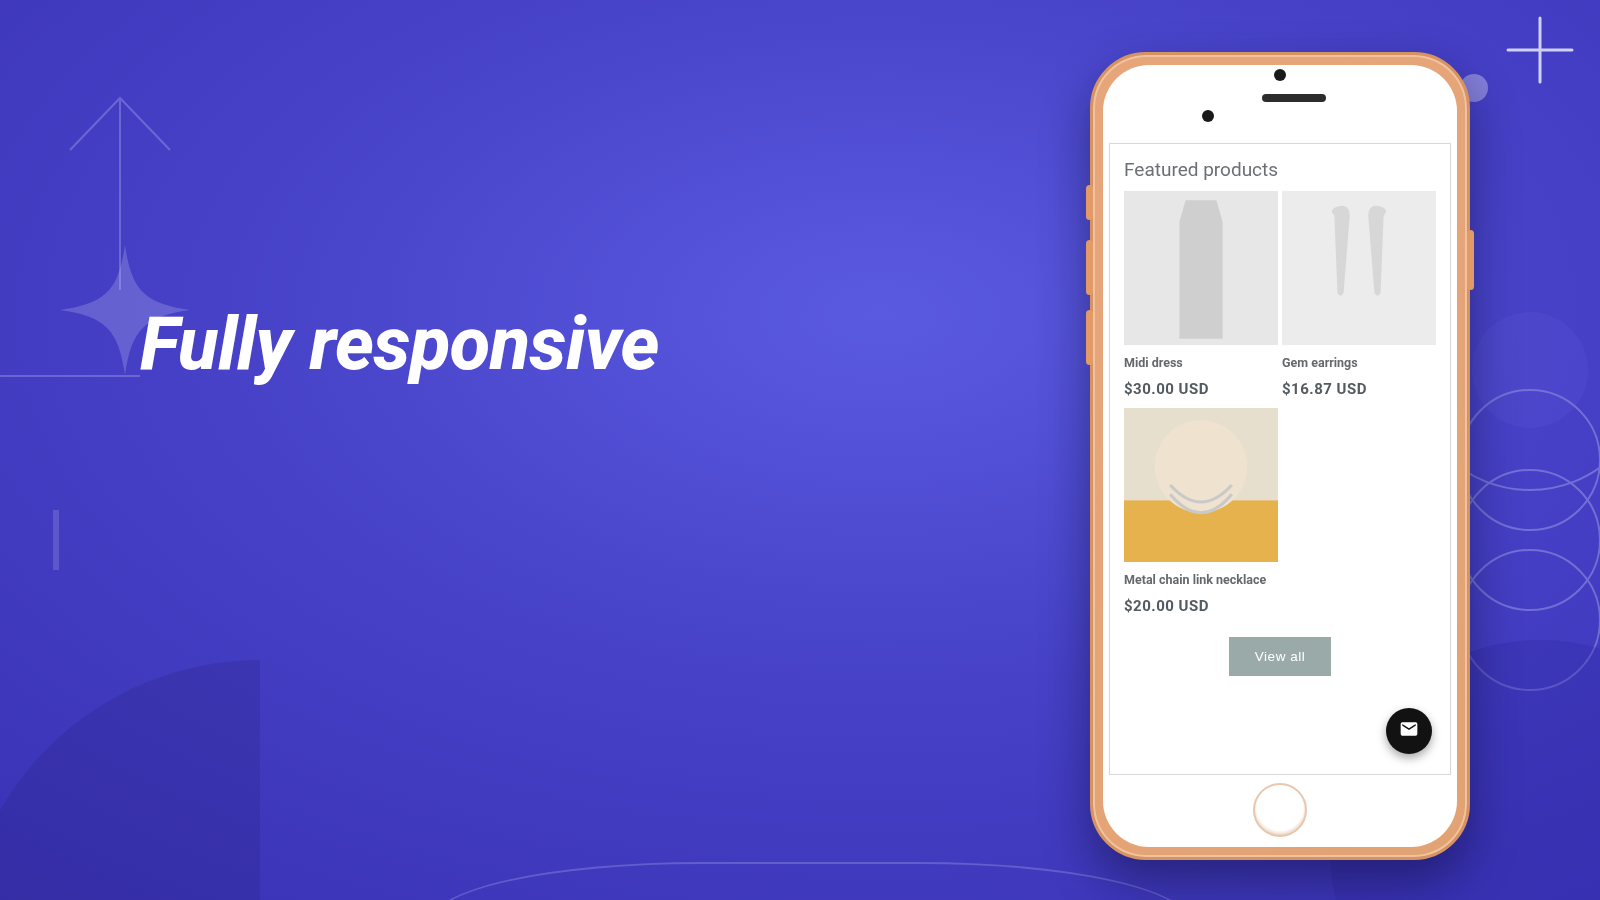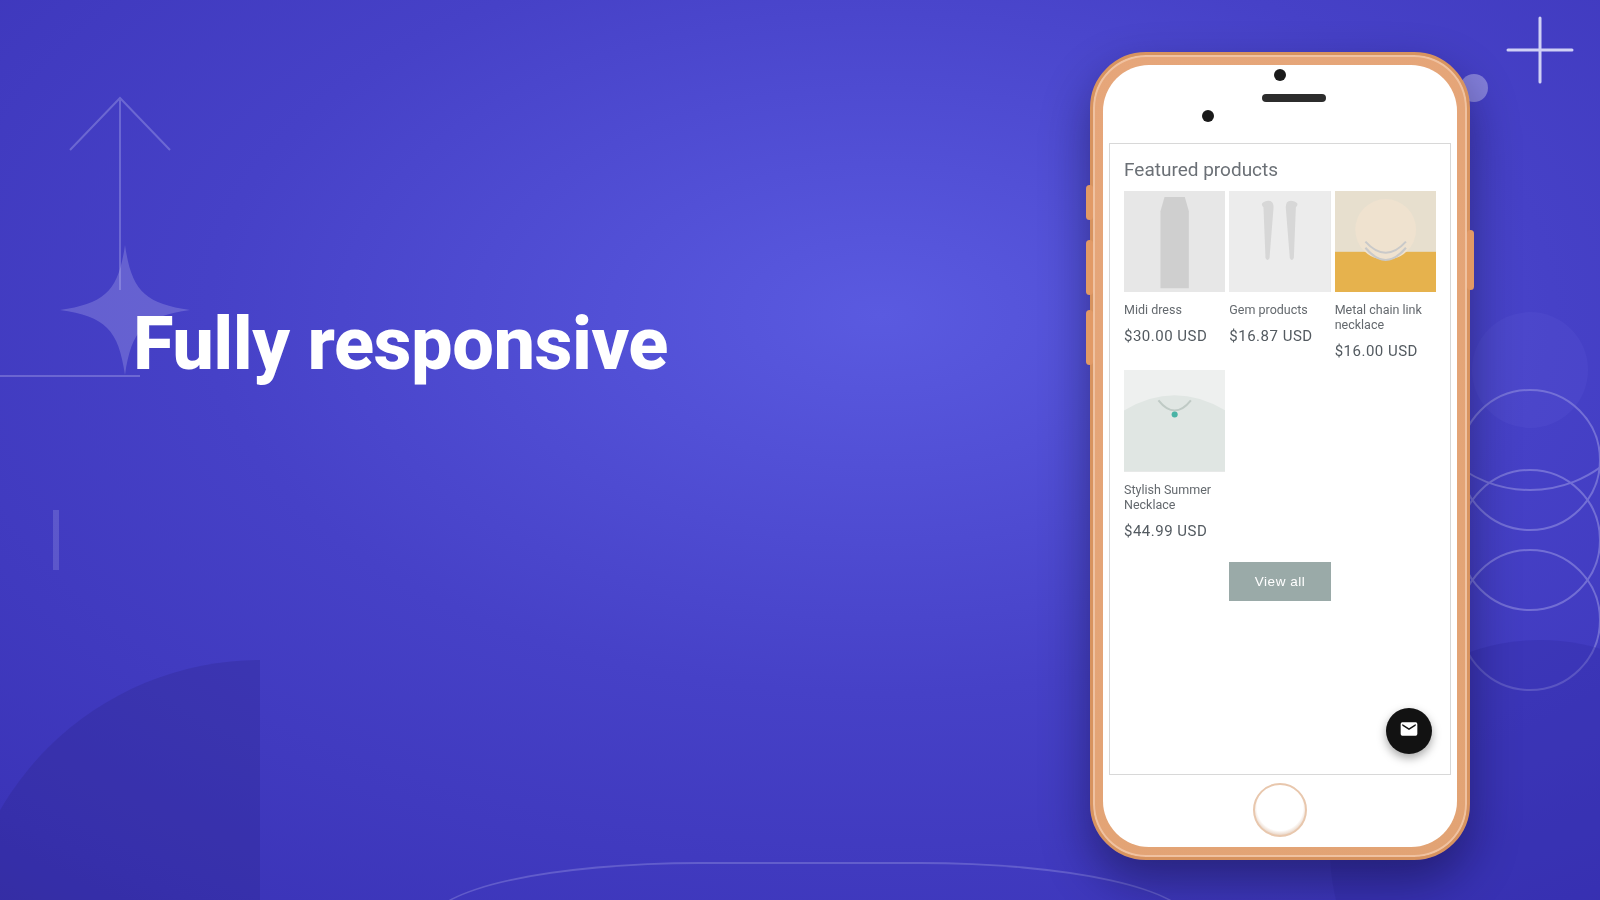--- a/index.html
+++ b/index.html
@@ -26,21 +26,21 @@
   .left-star { left:60px; top:245px; width:130px; height:130px; opacity:.25; }
   .left-star svg path { fill:#c8c7f5; }
   .left-upline { left:60px; top:90px; width:120px; height:200px; opacity:.3; }
   .left-upline line, .left-upline polyline { stroke:#c9c8f6; stroke-width:2; fill:none; }
   .left-hline { left:-80px; top:375px; width:220px; height:4px; opacity:.3; }
   .left-hline div { width:100%; height:2px; background:#c9c8f6; }
   .left-tickline { left:53px; top:510px; width:6px; height:380px; background:linear-gradient( to bottom, #c9c8f6 0 60px, transparent 60px); opacity:.2; }
   .right-blob { right:-150px; bottom:-160px; width:420px; height:420px; border-radius:50%; background:#312aa5; opacity:.35; }
 
   
-  .hero { position:absolute; left:133px; top:305px; width:760px; }
+  .hero { position:absolute; left:140px; top:305px; width:760px;font-style:italic; }
   .hero h1 {
     position: relative;
     font-weight: 800;
     font-size: 74px;
     letter-spacing: -0.5px;
     line-height: 1.05;
     color: #ffffff;
   }
   .hero h1::before {
     content: attr(data-shadow);
@@ -91,21 +91,21 @@
   }
   .phone .home {
     position:absolute; left:50%; transform:translateX(-50%);
     bottom:10px; width:54px; height:54px; border-radius:50%;
     background:radial-gradient(circle at 50% 45%, #fff 0 62%, #e8d3c3 75%, #e0bca0 100%);
     border:2px solid #e8c7ad;
   }
 
   
   .section-title { font-size:19px; color:#6b7076; margin:14px 14px 10px; font-weight:400; }
-  .grid { display:grid; grid-template-columns:1fr 1fr 1fr; gap:10px 4px; padding:0 14px; }
+  .grid { display:grid; grid-template-columns:1fr 1fr; gap:10px 4px; padding:0 14px;font-weight:bold; }
   .card .thumb { width:100%; aspect-ratio:1/1; background:#e8e8e8; display:flex; align-items:center; justify-content:center; overflow:hidden; }
   .card .thumb svg { width:100%; height:100%; }
   .card .name { font-size:12.5px; color:#64696e; margin-top:10px; }
   .card .price { font-size:15px; color:#535a60; margin-top:10px; letter-spacing:.5px; }
   .viewall { display:block; margin:22px auto 16px; background:#9aaaa8; color:#fff; font-size:13.5px; padding:12px 26px; border:none; letter-spacing:.5px; }
 
   .fab {
     position:absolute; right:18px; bottom:20px;
     width:46px; height:46px; border-radius:50%;
     background:#121212;
@@ -194,50 +194,38 @@
           </div>
 
           <div class="card">
             <div class="thumb">
               <svg viewBox="0 0 100 100">
                   <rect width="100" height="100" fill="#ececec"></rect>
                 <path d="M34 16 Q30 12 36 10 Q44 8 44 16 L40 66 Q38 70 36 66 Z" fill="#d7d7d7"></path>
                 <path d="M66 16 Q70 12 64 10 Q56 8 56 16 L60 66 Q62 70 64 66 Z" fill="#d7d7d7"></path>
               </svg>
             </div>
-            <div class="name">Gem products</div>
+            <div class="name">Gem earrings</div>
             <div class="price">$16.87 USD</div>
           </div>
 
           <div class="card">
             <div class="thumb">
               <svg viewBox="0 0 100 100">
                 <rect width="100" height="100" fill="#e7dfce"></rect>
                 <rect x="0" y="60" width="100" height="40" fill="#e6b24d"></rect>
                 <circle cx="50" cy="38" r="30" fill="#efe2cf"></circle>
                 <path d="M30 50 Q50 72 70 50" stroke="#c9c9c9" stroke-width="2" fill="none"></path>
                 <path d="M30 56 Q50 80 70 56" stroke="#c9c9c9" stroke-width="2" fill="none"></path>
               </svg>
             </div>
             <div class="name">Metal chain link necklace</div>
-            <div class="price">$16.00 USD</div>
+            <div class="price">$20.00 USD</div>
           </div>
 
-          <div class="card">
-            <div class="thumb">
-              <svg viewBox="0 0 100 100">
-                <rect width="100" height="100" fill="#eef0ef"></rect>
-                <path d="M0 40 Q50 10 100 40 L100 100 L0 100 Z" fill="#e0e6e3"></path>
-                <path d="M34 30 Q50 50 66 30" stroke="#bfcac5" stroke-width="2" fill="none"></path>
-                <circle cx="50" cy="44" r="3" fill="#49b3a5"></circle>
-              </svg>
-            </div>
-            <div class="name">Stylish Summer Necklace</div>
-            <div class="price">$44.99 USD</div>
-          </div>
 
         </div>
 
         <button class="viewall">View all</button>
 
 
         <div class="fab">
           <span>
             <svg viewBox="0 0 24 24">
                 <path d="M2 5h20v14H2z" fill="none"></path>

